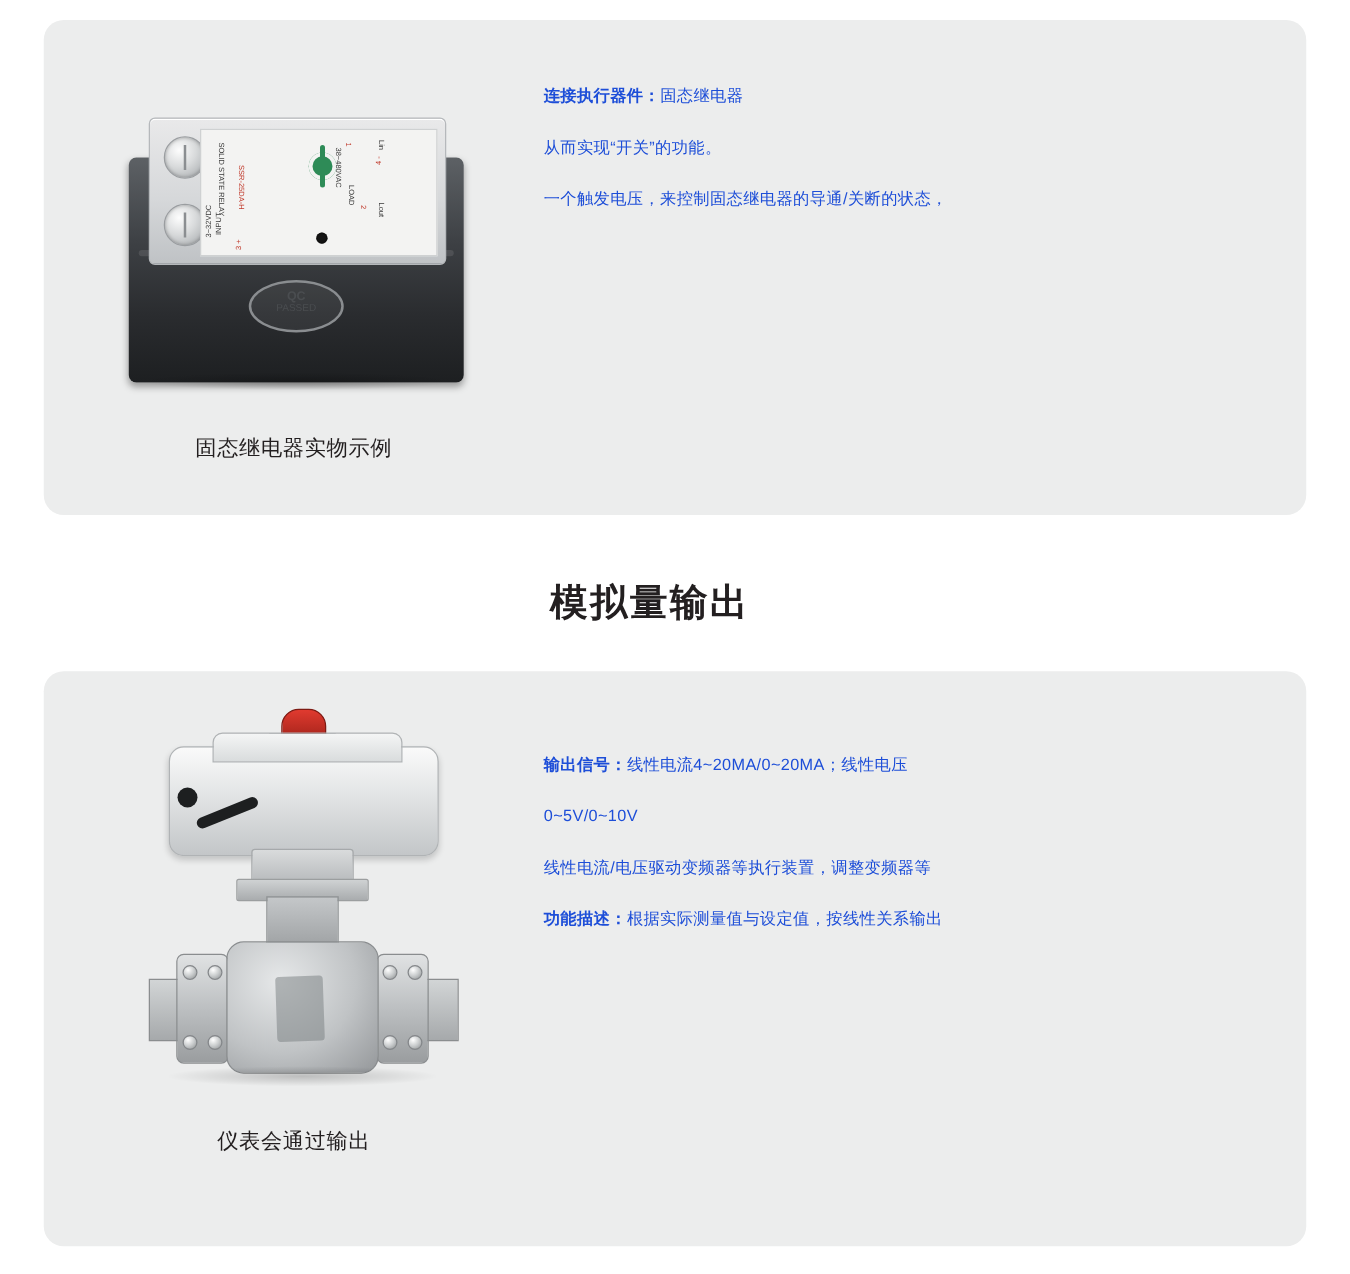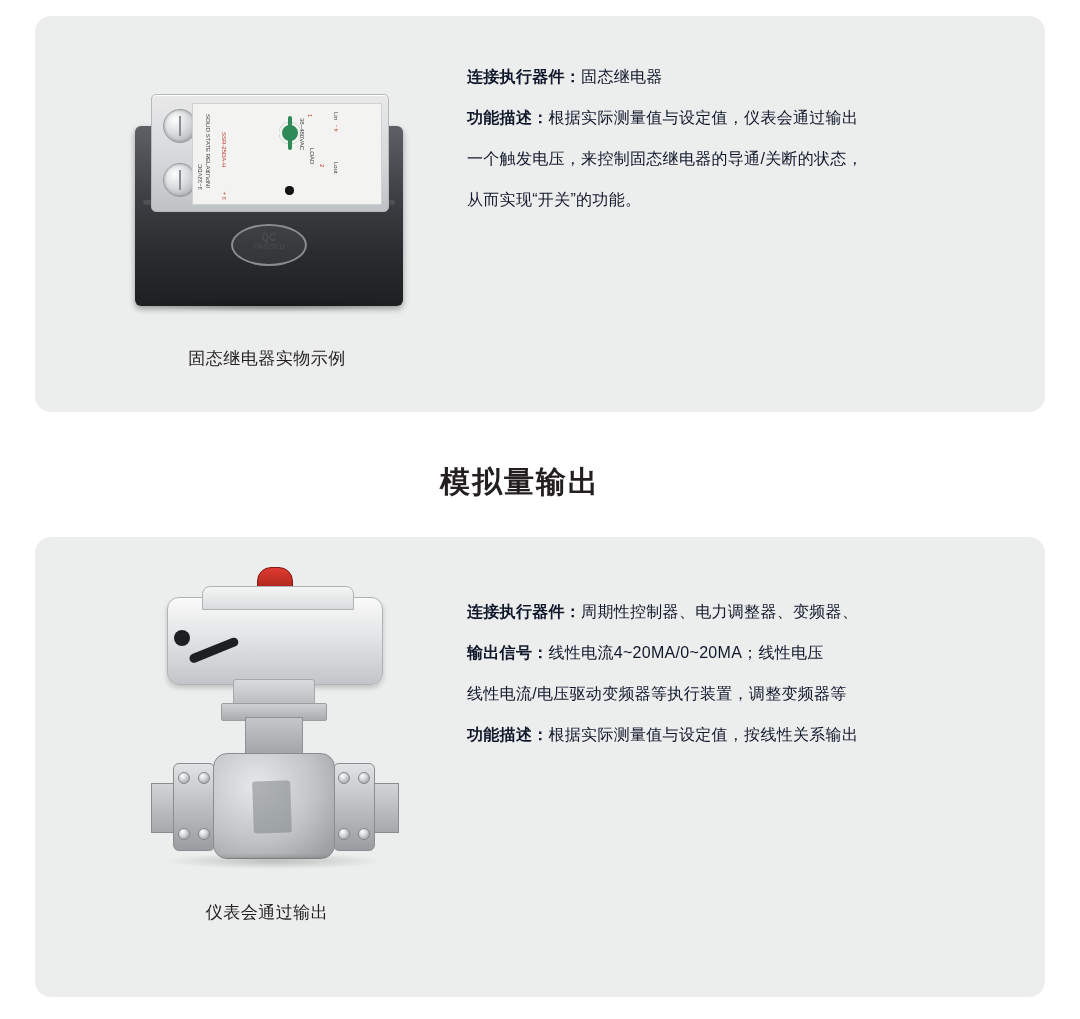--- a/index.html
+++ b/index.html
@@ -41,21 +41,20 @@
 
   #card-valve {
     top: 537px;
     height: 460px;
   }
 
   .media-col {
     width: 400px;
     position: relative;
     height: 100%;
-    margin-left: 32px;
   }
 
   .caption {
     position: absolute;
     width: 100%;
     text-align: center;
     font-size: 17px;
     color: #231f20;
     letter-spacing: 0.5px;
   }
@@ -65,23 +64,23 @@
 
   .text-col {
     flex: 1;
     padding-top: 40px;
     padding-right: 30px;
   }
 
   #card-valve .text-col { padding-top: 54px; }
 
   .spec-line {
-    font-size: 16px;
+    font-size: 13px;
     line-height: 41px;
-    color: #0f172a;
+    color: #1d4ed8;
     letter-spacing: 0.3px;
   }
 
   .spec-line b {
     font-weight: bold;
   }
 
   .section-title {
     position: absolute;
     top: 462px;
@@ -433,27 +432,24 @@
       </div>
 
       <div class="caption" id="relay-caption">固态继电器实物示例</div>
     </div>
 
     <div class="text-col">
       <div class="spec-line">
         <b>连接执行器件：</b><span>固态继电器</span>
       </div>
       <div class="spec-line">
-        <b>功能描述：</b><span>根据实际测量值与设定值，仪表会通过输出</span>
+        <span>从而实现“开关”的功能。</span>
       </div>
       <div class="spec-line">
         <span>一个触发电压，来控制固态继电器的导通/关断的状态，</span>
-      </div>
-      <div class="spec-line">
-        <span>从而实现“开关”的功能。</span>
       </div>
     </div>
   </div>
 
   <div class="section-title">模拟量输出</div>
 
   <div class="card" id="card-valve">
 
     <div class="media-col">
       <div class="valve-wrap">
@@ -485,24 +481,24 @@
         <div class="v-body"></div>
         <div class="v-tag"></div>
         <div class="v-shadow"></div>
       </div>
 
       <div class="caption" id="valve-caption">仪表会通过输出</div>
     </div>
 
     <div class="text-col">
       <div class="spec-line">
-        <b>连接执行器件：</b><span>周期性控制器、电力调整器、变频器、</span>
-      </div>
-      <div class="spec-line">
         <b>输出信号：</b><span>线性电流4~20MA/0~20MA；线性电压</span>
+      </div>
+      <div class="spec-line">
+        <span>0~5V/0~10V</span>
       </div>
       <div class="spec-line">
         <span>线性电流/电压驱动变频器等执行装置，调整变频器等</span>
       </div>
       <div class="spec-line">
         <b>功能描述：</b><span>根据实际测量值与设定值，按线性关系输出</span>
       </div>
     </div>
   </div>
 

